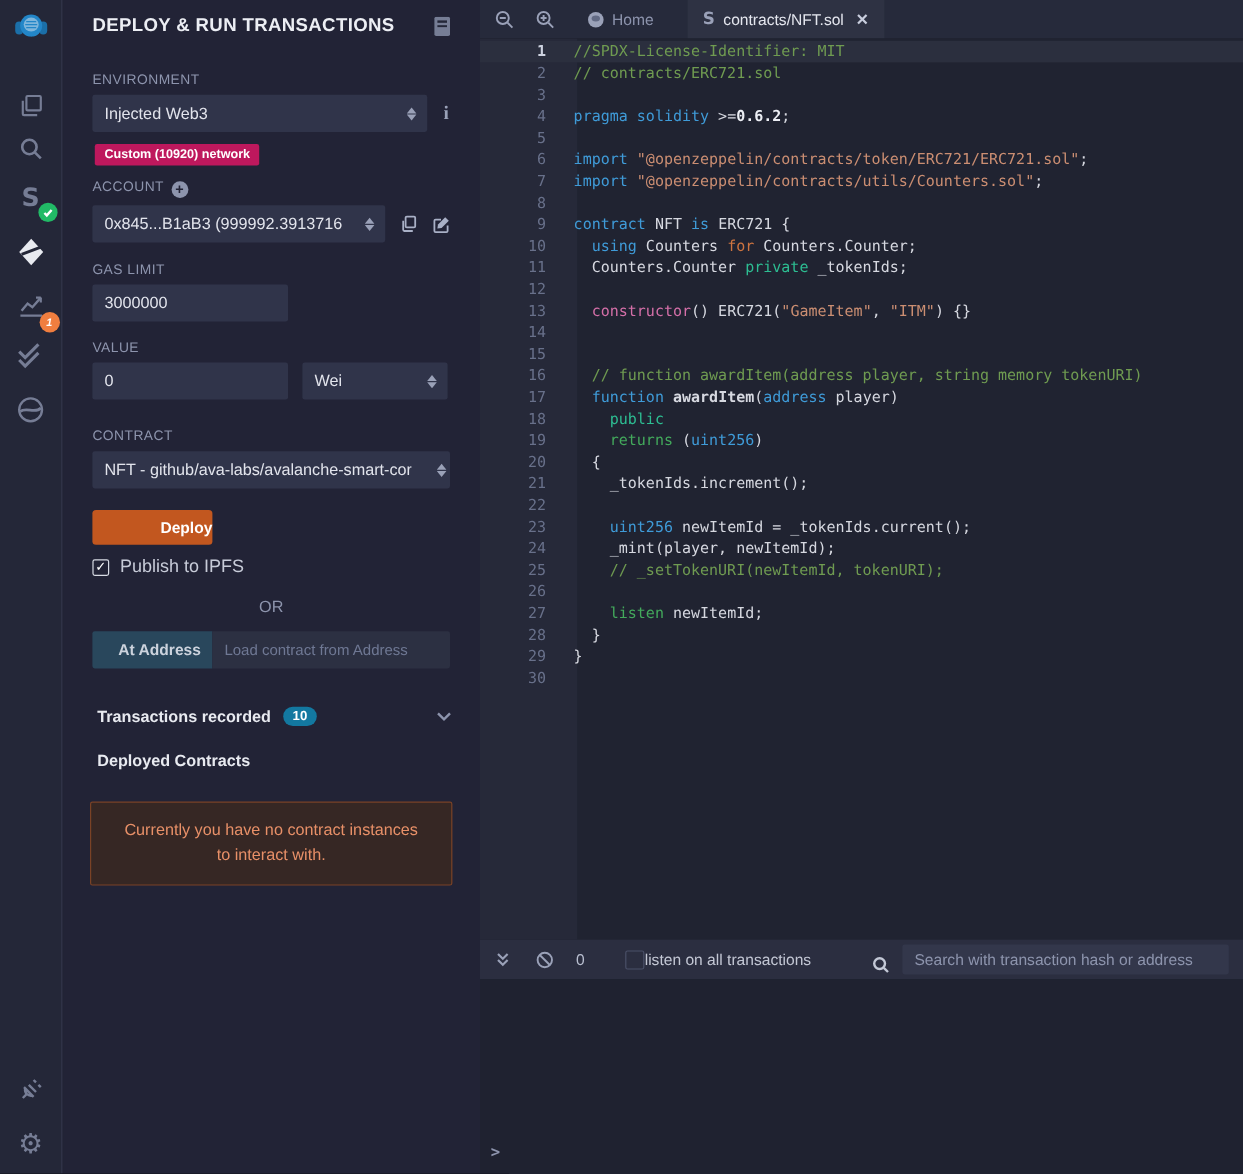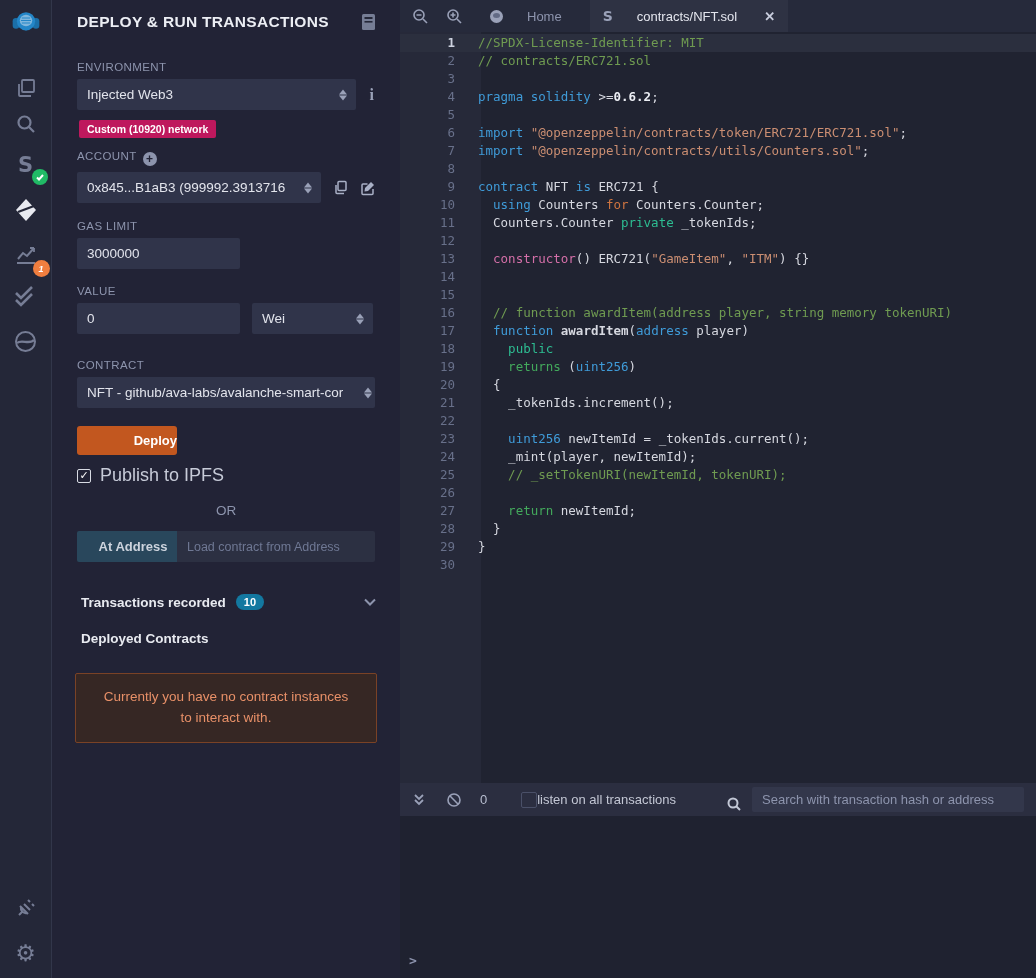--- a/index.html
+++ b/index.html
@@ -47,21 +47,21 @@
               vertical-align:-3px; margin-left:6px; cursor:pointer; line-height:0; }
   .mini-ico { color:#a9b0c6; cursor:pointer; display:flex; align-items:center; }
   .info-i { font-family:"Liberation Serif",serif; font-weight:bold; font-size:16px; color:#9aa1b8; cursor:pointer; padding:0 2px; }
   input.tinput { width:100%; }
   input.tinput::placeholder { color:#6f7894; }
   .deploy-btn { margin-top:18px; width:100px; height:29px; background:#c2571f; border:none; border-radius:3px;
                 color:#fff; font-size:13px; font-weight:bold; font-family:"Liberation Sans",sans-serif; cursor:pointer;text-align:right; }
   .chk-row { display:flex; align-items:center; gap:9px; margin-top:10px; cursor:pointer; }
   .chk { width:14px; height:14px; border:1px solid #d8dbe4; border-radius:2px; background:#222336;
          display:flex; align-items:center; justify-content:center; color:#fff; font-size:11px; }
-  .chk-label { font-size:18px; color:#c7cbd8; }
+  .chk-label { font-size:15px; color:#c7cbd8; }
   .or { text-align:center; width:298px; margin-top:17px; color:#8d94ad; font-size:13.5px; }
   .ataddr-row { display:flex; margin-top:13px; width:298px; }
   .ataddr-btn { width:100px; height:31px; background:#29475c; border:none; border-radius:2px 0 0 2px;
                 color:#ccd3dd; font-size:13px; font-weight:bold; font-family:"Liberation Sans",sans-serif; cursor:pointer;padding-left:12px; }
   .ataddr-inp { flex:1; height:31px; background:#2c3042; border:none; border-radius:0 2px 2px 0;
                 padding:0 10px; color:#e2e4ec; font-size:12.5px; font-family:"Liberation Sans",sans-serif; }
   .ataddr-inp::placeholder { color:#6f7894; }
   .trans-row { display:flex; align-items:center; margin:32px 24px 0 28px;justify-content:center; }
   .trans-label { font-size:13.5px; font-weight:bold; color:#e8eaf0; }
   .count-badge { margin-left:10px; background:#1378a0; color:#fff; font-size:11px; font-weight:bold;
@@ -69,21 +69,21 @@
   .trans-caret { margin-left:auto; color:#8d94ad; cursor:pointer; display:flex; }
   .deployed { margin:21px 24px 0 28px; font-size:13.5px; font-weight:bold; color:#e8eaf0; }
   .warn { margin:27px 24px 0 22px; width:302px; background:#362724; border:1px solid #7a4226; border-radius:2px;
           color:#e89068; font-size:13.5px; text-align:center; padding:13px 26px; line-height:1.55; }
   
   .main { position:absolute; left:400px; top:0; width:636px; height:978px; background:#1f2230; }
   .tabbar { position:absolute; left:0; top:0; width:100%; height:32px; background:#262a3b;
             display:flex; align-items:stretch; }
   .zoombtns { display:flex; align-items:center; gap:17px; padding:0 14px 0 12px; color:#9aa1b8; }
   .zoombtns .zb { cursor:pointer; display:flex; }
-  .tab { display:flex; align-items:center; gap:24px; padding:0 13px; font-size:13px; color:#8d94ad; cursor:pointer; }
+  .tab { display:flex; align-items:center; gap:7px; padding:0 13px; font-size:13px; color:#8d94ad; cursor:pointer; }
   .tab.active { background:#2e3243; color:#e4e6ee; }
   .tab .close { color:#c9cede; font-size:13px; font-weight:bold; margin-left:3px; }
   .tab .s-file { font-weight:bold; font-size:14px; color:#9aa1b8; font-family:"DejaVu Sans",sans-serif; }
   .home-logo { width:13px; height:13px; border-radius:50%; background:#9aa1b8; position:relative; }
   .home-logo:after { content:""; position:absolute; left:3px; top:3px; width:7px; height:5px; border-radius:50%; background:#626a84; }
   .editor { position:absolute; left:0; top:32px; width:100%; height:751px; background:#202331; overflow:hidden; }
   .gutterband { position:absolute; left:0; top:0; width:81px; height:100%; background:#262939; }
   .lines { position:relative; padding-top:2px; font-family:"DejaVu Sans Mono",monospace; font-size:12.5px; }
   .row { display:flex; height:18px; line-height:18px; white-space:pre; }
   .row.active { background:#2b2f3e; }
@@ -333,21 +333,21 @@
           <div class="row"><span class="ln">17</span><span class="codeln"><span class="t-tx">  </span><span class="t-kw">function</span><span class="t-tx"> </span><span class="t-fn">awardItem</span><span class="t-tx">(</span><span class="t-kw">address</span><span class="t-tx"> player)</span></span></div>
           <div class="row"><span class="ln">18</span><span class="codeln"><span class="t-tx">    </span><span class="t-mod">public</span></span></div>
           <div class="row"><span class="ln">19</span><span class="codeln"><span class="t-tx">    </span><span class="t-ctl">returns</span><span class="t-tx"> (</span><span class="t-kw">uint256</span><span class="t-tx">)</span></span></div>
           <div class="row"><span class="ln">20</span><span class="codeln"><span class="t-tx">  {</span></span></div>
           <div class="row"><span class="ln">21</span><span class="codeln"><span class="t-tx">    _tokenIds.increment();</span></span></div>
           <div class="row"><span class="ln">22</span><span class="codeln"></span></div>
           <div class="row"><span class="ln">23</span><span class="codeln"><span class="t-tx">    </span><span class="t-kw">uint256</span><span class="t-tx"> newItemId = _tokenIds.current();</span></span></div>
           <div class="row"><span class="ln">24</span><span class="codeln"><span class="t-tx">    _mint(player, newItemId);</span></span></div>
           <div class="row"><span class="ln">25</span><span class="codeln"><span class="t-cm">    // _setTokenURI(newItemId, tokenURI);</span></span></div>
           <div class="row"><span class="ln">26</span><span class="codeln"></span></div>
-          <div class="row"><span class="ln">27</span><span class="codeln"><span class="t-tx">    </span><span class="t-ctl">return</span><span class="t-tx"> newItemId;</span></span></div>
+          <div class="row"><span class="ln">27</span><span class="codeln"><span class="t-tx">    </span><span class="t-ctl">listen</span><span class="t-tx"> newItemId;</span></span></div>
           <div class="row"><span class="ln">28</span><span class="codeln"><span class="t-tx">  }</span></span></div>
           <div class="row"><span class="ln">29</span><span class="codeln"><span class="t-tx">}</span></span></div>
           <div class="row"><span class="ln">30</span><span class="codeln"></span></div>
         </div>
     </div>
 
     <div class="termbar">
       <span class="tb-ico">
         <svg width="14" height="14" viewBox="0 0 14 14" fill="none" stroke="#9aa1b8" stroke-width="1.8">
             <path d="M3 2 l4 4 4 -4 M3 7 l4 4 4 -4"></path>

